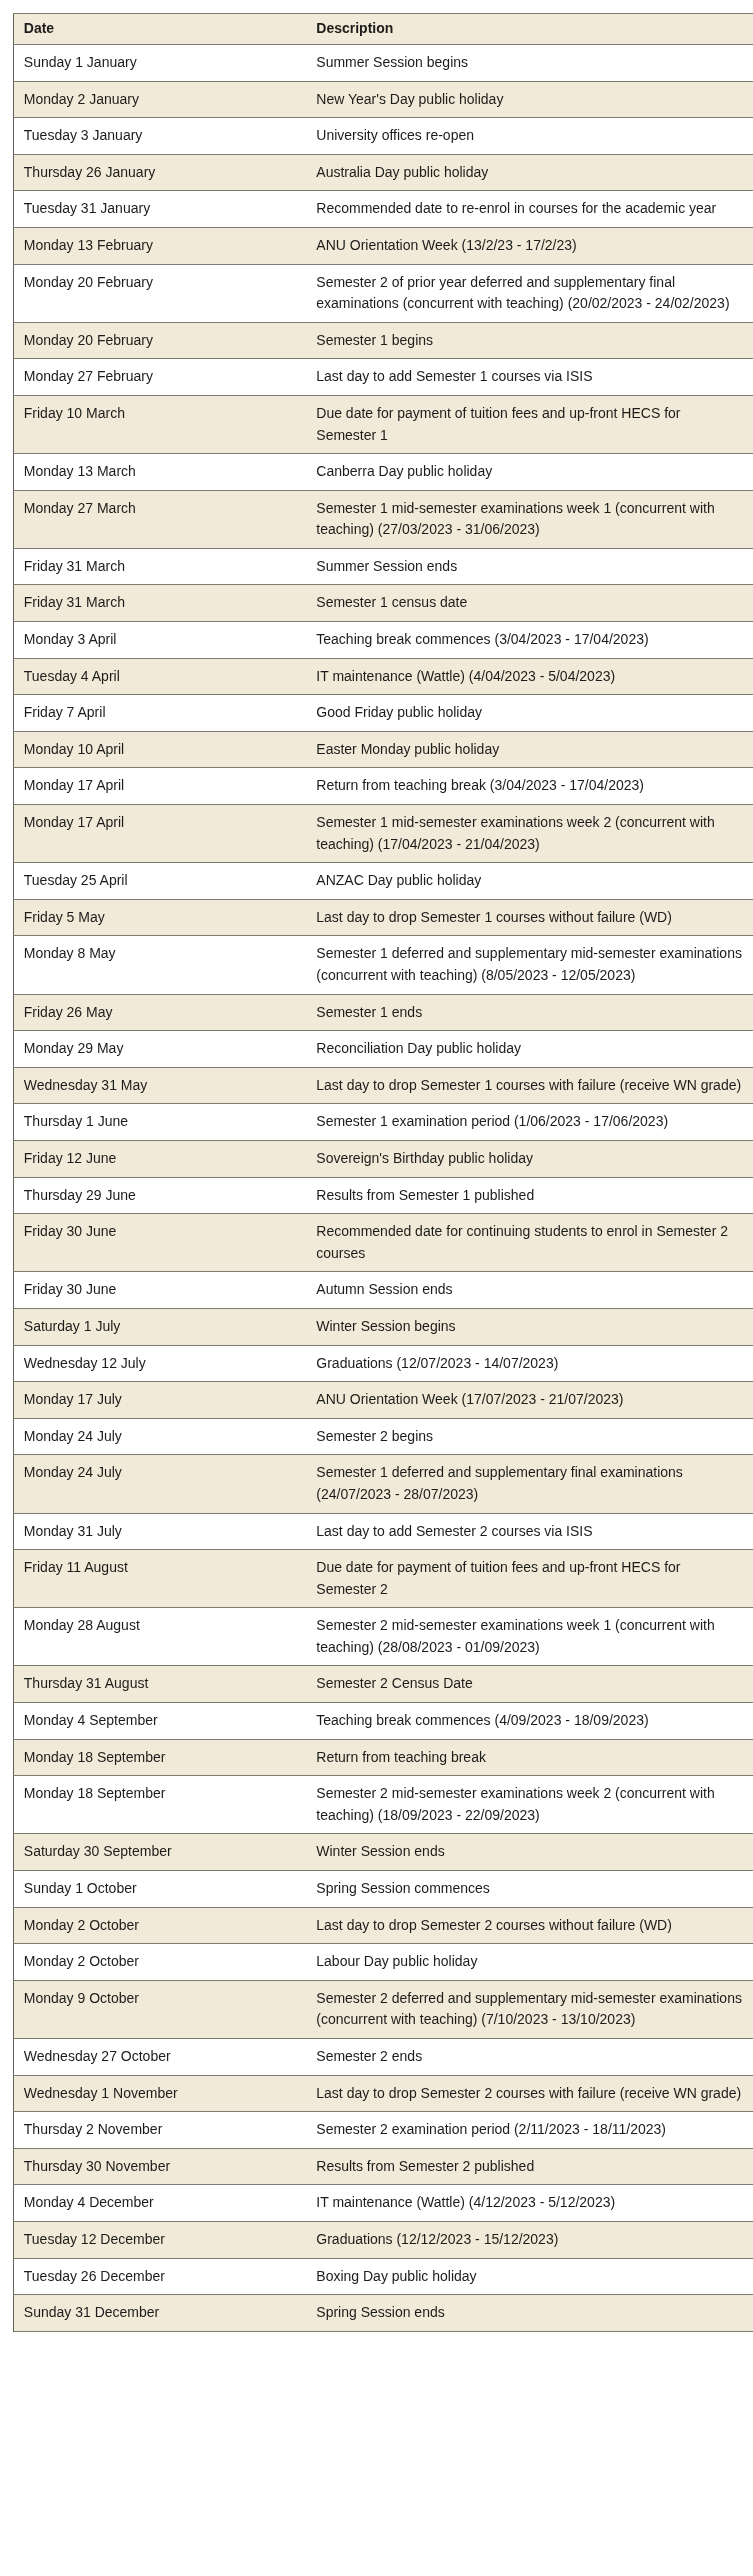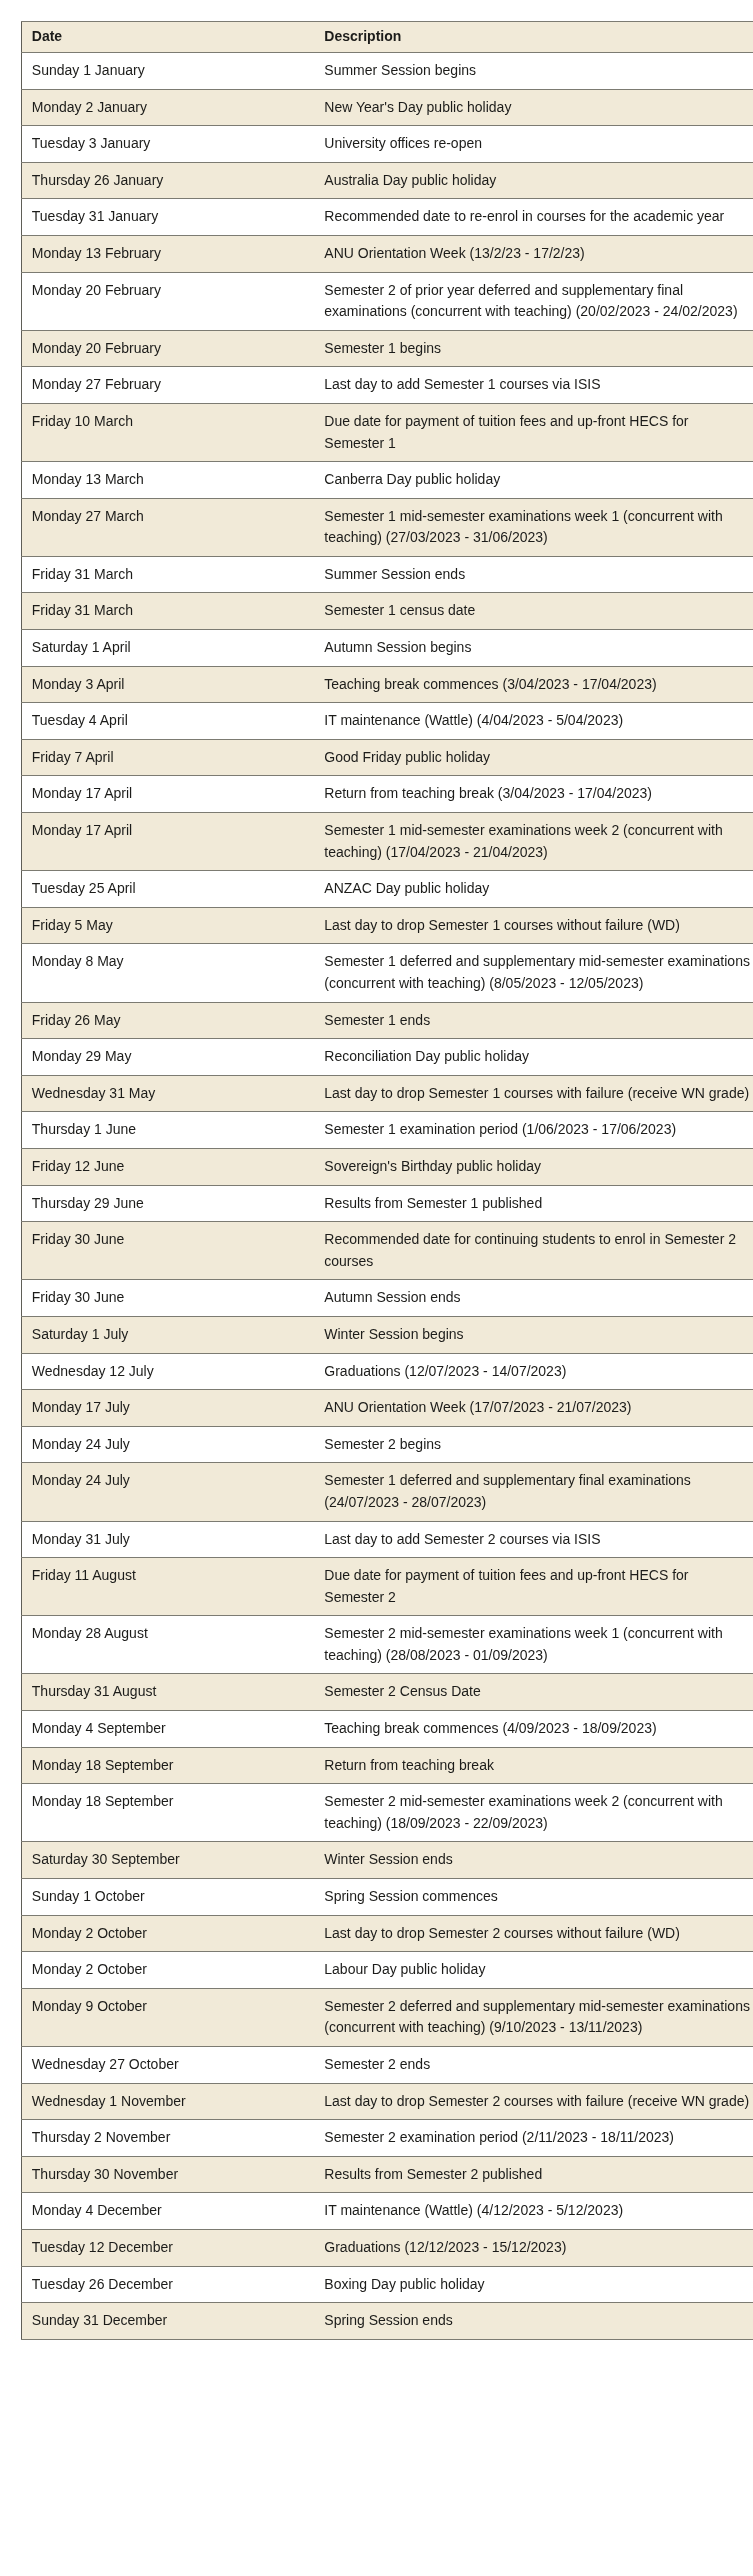--- a/index.html
+++ b/index.html
@@ -9,21 +9,21 @@
     --border-outer:#5f5e57;
     --text:#1c1c1a;
     --page-bg:#ffffff;
   }
   html,body{margin:0;padding:0;background:var(--page-bg);}
   body{
     font-family:"Liberation Sans","DejaVu Sans",sans-serif;
     color:var(--text);
     -webkit-font-smoothing:antialiased;
   }
-  .page{width:604px;box-sizing:border-box;padding:21px;}
+  .page{width:604px;box-sizing:border-box;padding:13px;}
   table.dates{
     border-collapse:collapse;
     width:742px;
     table-layout:fixed;
     border:1.4px solid var(--border-outer);
     font-size:14px;
     line-height:21.6px;
   }
   col.c-date{width:293px;}
   th,td{
@@ -121,40 +121,40 @@
   <tr>
     <td>Friday 31 March</td>
     <td>Summer Session ends</td>
   </tr>
 
   <tr>
     <td>Friday 31 March</td>
     <td>Semester 1 census date</td>
   </tr>
 
-  <tr>
-    <td>Saturday 1 April</td>
-    <td>Autumn Session begins</td>
-  </tr>
 
   <tr>
     <td>Monday 3 April</td>
     <td>Teaching break commences (3/04/2023 - 17/04/2023)</td>
   </tr>
 
   <tr>
     <td>Tuesday 4 April</td>
     <td>IT maintenance (Wattle) (4/04/2023 - 5/04/2023)</td>
   </tr>
 
   <tr>
     <td>Friday 7 April</td>
     <td>Good Friday public holiday</td>
   </tr>
 
+  <tr>
+    <td>Monday 10 April</td>
+    <td>Easter Monday public holiday</td>
+  </tr>
 
   <tr>
     <td>Monday 17 April</td>
     <td>Return from teaching break (3/04/2023 - 17/04/2023)</td>
   </tr>
 
   <tr>
     <td>Monday 17 April</td>
     <td>Semester 1 mid-semester examinations week 2 (concurrent with teaching) (17/04/2023 - 21/04/2023)</td>
   </tr>
@@ -289,21 +289,21 @@
     <td>Last day to drop Semester 2 courses without failure (WD)</td>
   </tr>
 
   <tr>
     <td>Monday 2 October</td>
     <td>Labour Day public holiday</td>
   </tr>
 
   <tr>
     <td>Monday 9 October</td>
-    <td>Semester 2 deferred and supplementary mid-semester examinations (concurrent with teaching) (9/10/2023 - 13/11/2023)</td>
+    <td>Semester 2 deferred and supplementary mid-semester examinations (concurrent with teaching) (7/10/2023 - 13/10/2023)</td>
   </tr>
 
   <tr>
     <td>Wednesday 27 October</td>
     <td>Semester 2 ends</td>
   </tr>
 
   <tr>
     <td>Wednesday 1 November</td>
     <td>Last day to drop Semester 2 courses with failure (receive WN grade)</td>

